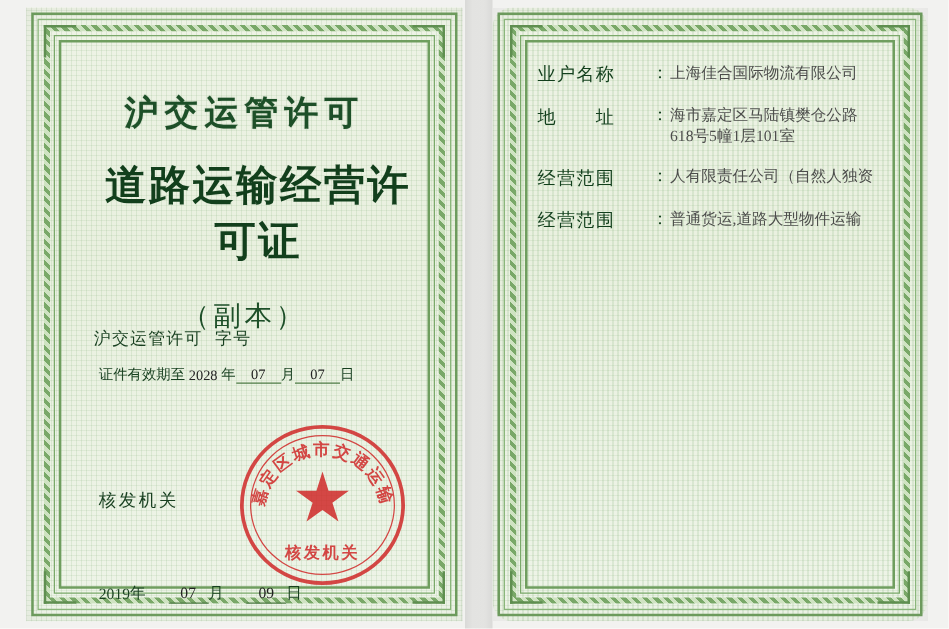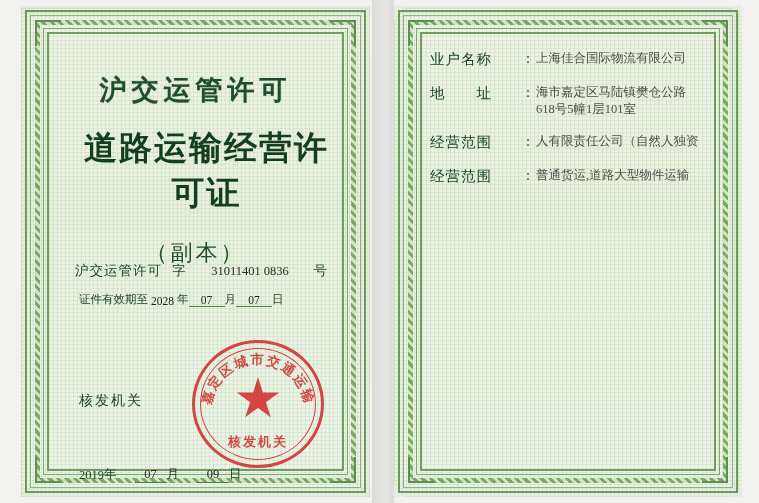--- a/index.html
+++ b/index.html
@@ -324,21 +324,20 @@
 
       <div class="title-1">沪交运管许可</div>
 
       <div class="title-2">道路运输经营许可证</div>
 
       <div class="title-3">（副本）</div>
 
       <div class="lic-row">
         <span class="lbl">沪交运管许可</span>
         <span class="lbl" style="padding-left:10px;">字</span>
-        <span class="num">31011401 0836</span>
         <span class="lbl">号</span>
       </div>
 
       <div class="valid-row">
         <span>证件有效期至</span>
         <span class="v">2028</span>
         <span>年</span>
         <span class="u">07</span>
         <span>月</span>
         <span class="u">07</span>

